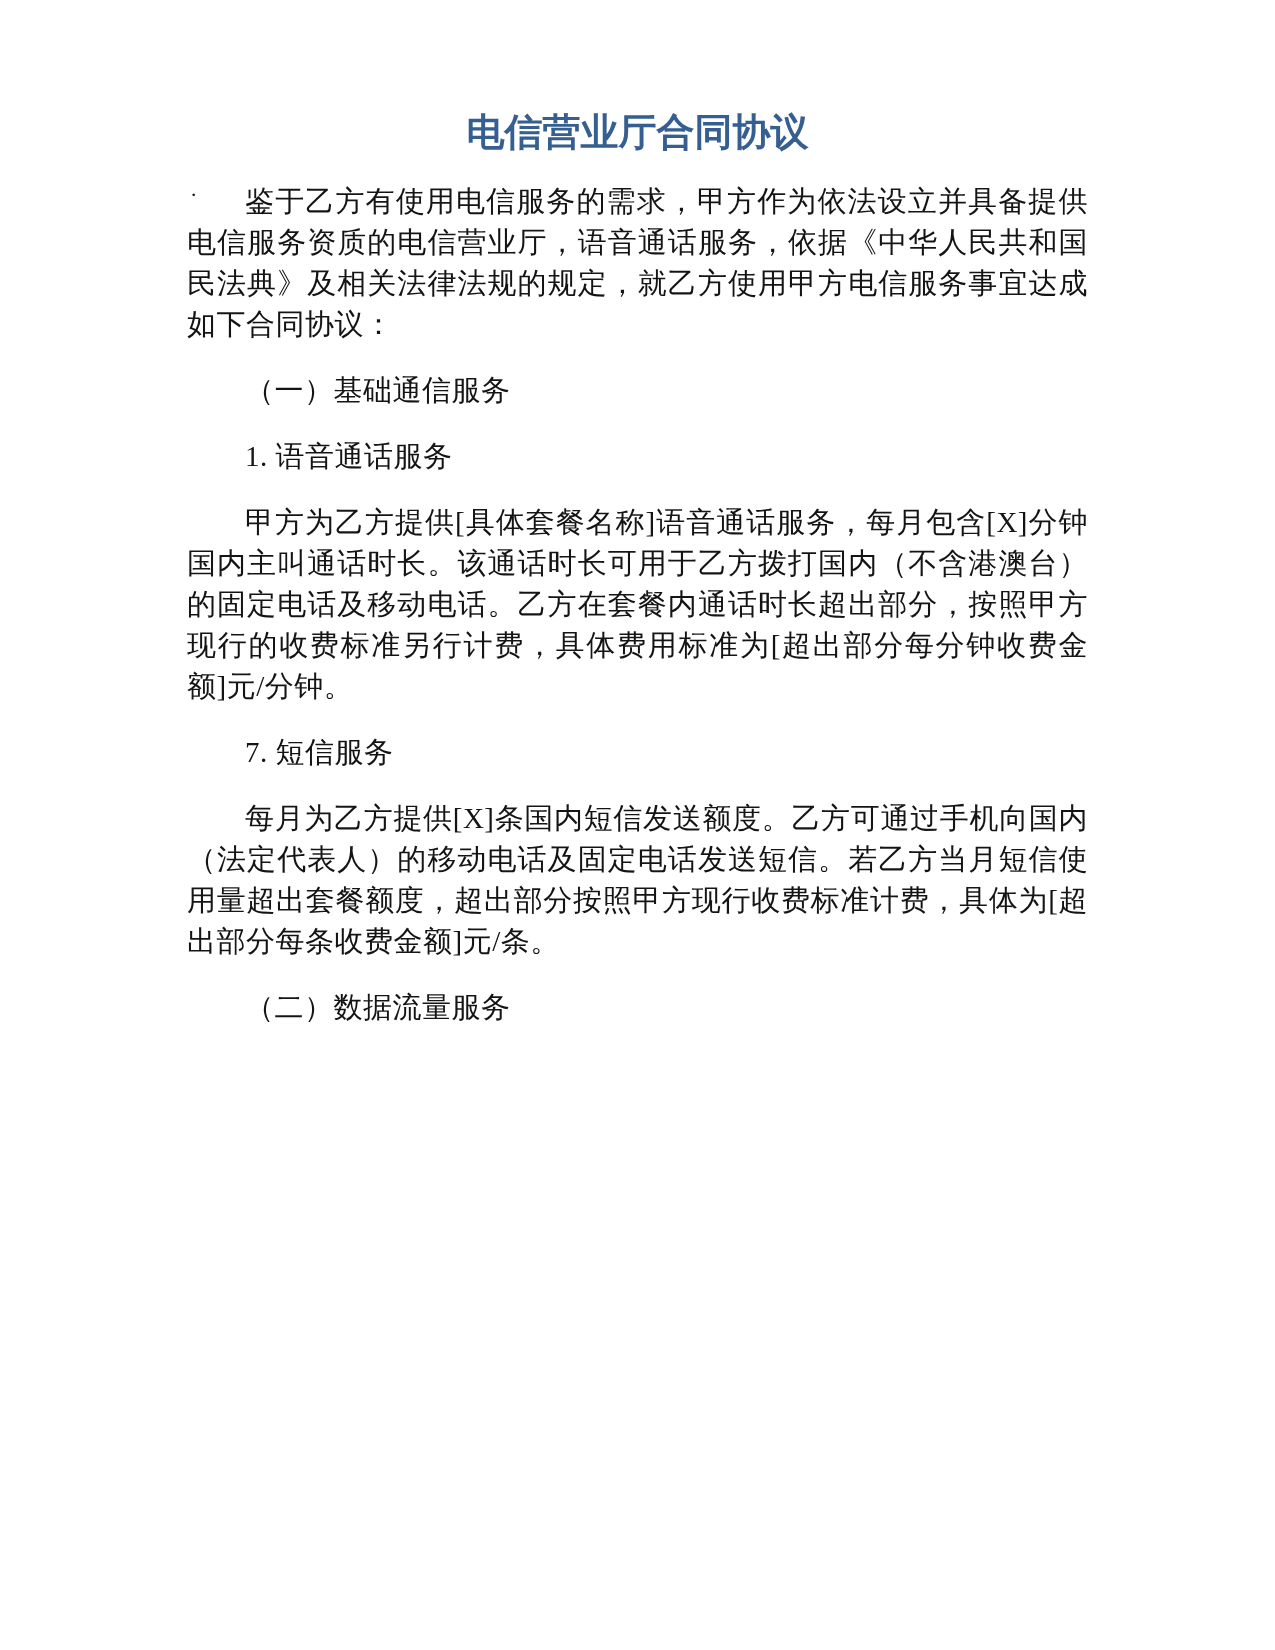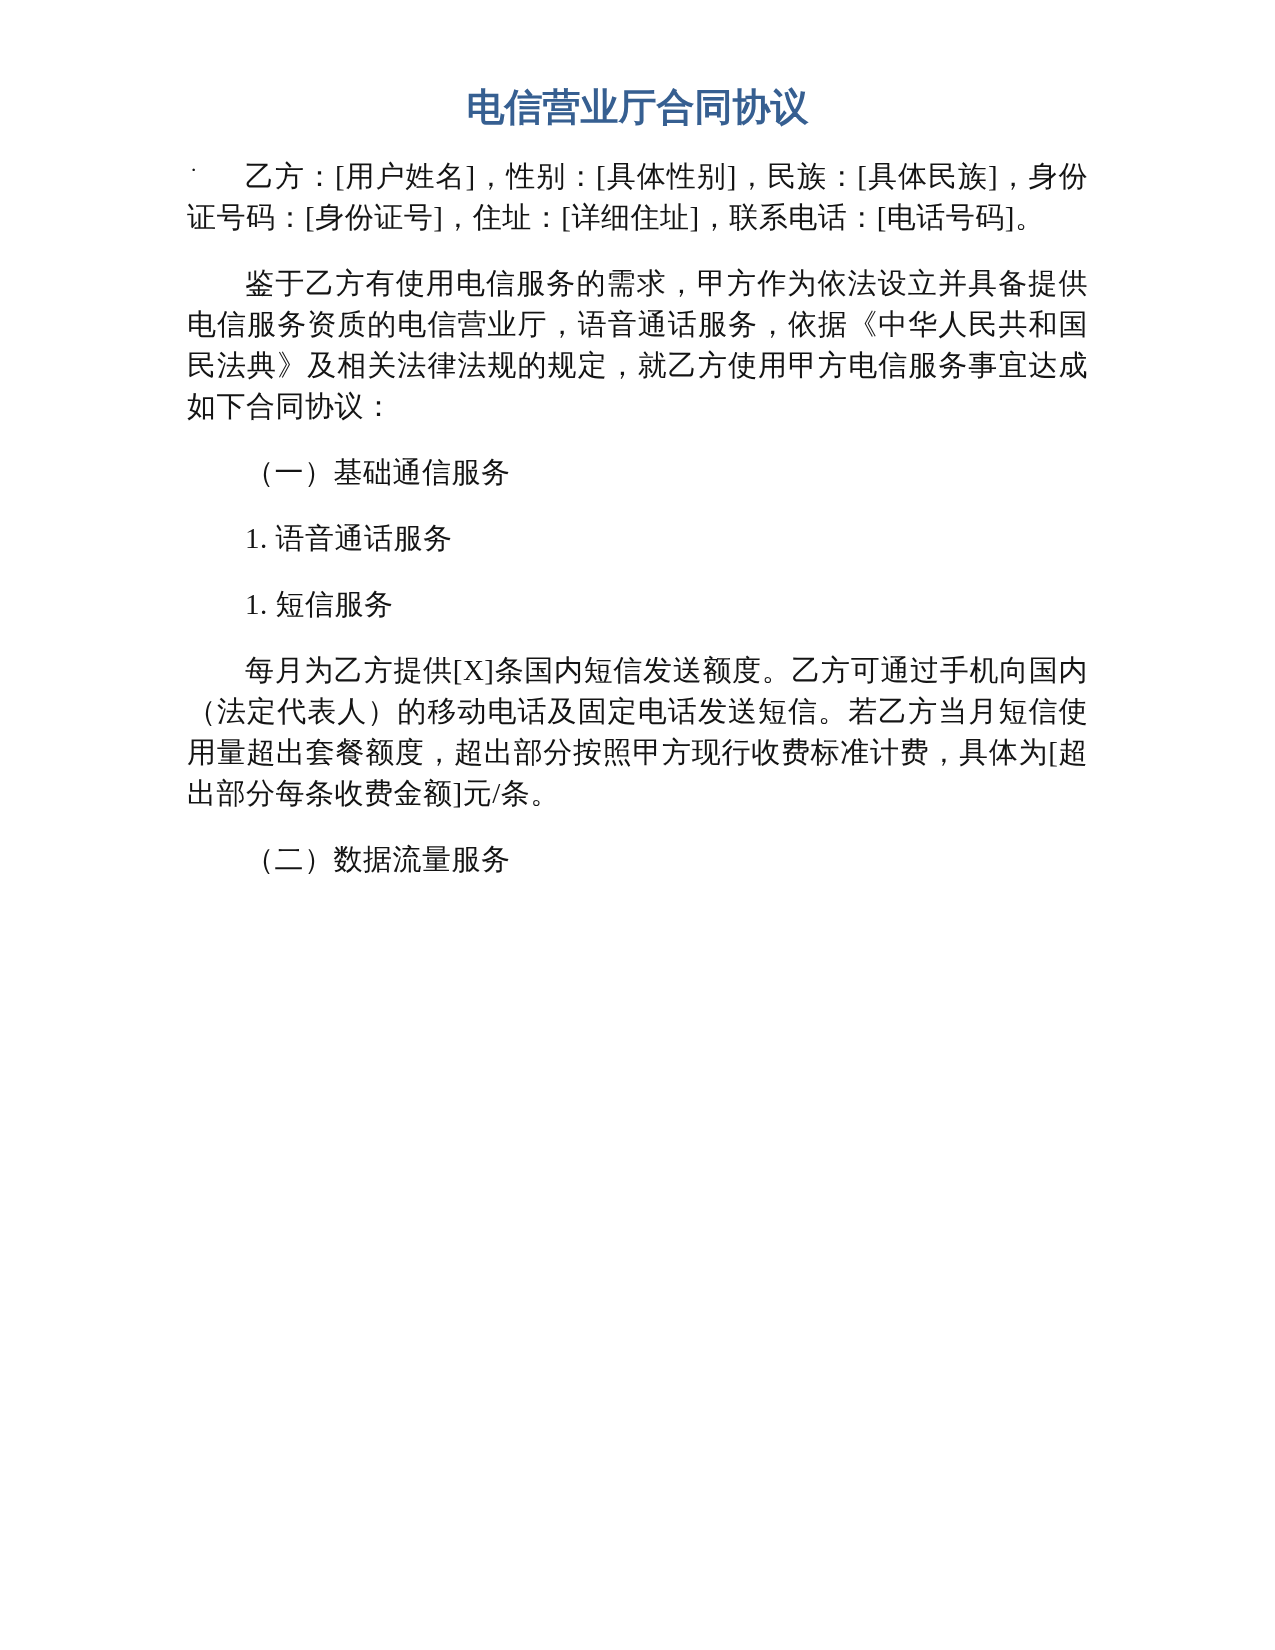--- a/index.html
+++ b/index.html
@@ -6,21 +6,21 @@
     margin: 0;
     padding: 0;
     background: #ffffff;
   }
   .page {
     position: relative;
     width: 1275px;
     height: 1650px;
     background: #ffffff;
     box-sizing: border-box;
-    padding: 83px 187px 0 187px;
+    padding: 108px 187px 0 187px;
     overflow: hidden;
   }
   .doc-title {
     margin: 0 0 16px 0;
     font-family: "Liberation Sans", "DejaVu Sans", sans-serif;
     font-weight: bold;
     font-size: 38px;
     line-height: 48px;
     text-align: center;
     letter-spacing: 0;
@@ -56,29 +56,29 @@
 <body>
 
 <div class="page">
 
   <h1 class="doc-title" style="color: rgb(54, 95, 145);">电信营业厅合同协议</h1>
 
   <p class="para bulleted">
     <span class="margin-bullet">·</span>
   </p>
 
-  <p class="para">乙方：[用户姓名]，性别：[具体性别]，民族：[具体民族]，身份证号码：[身份证号]，住址：[详细住址]，联系电话：[电话号码]。</p>
 
   <p class="para">鉴于乙方有使用电信服务的需求，甲方作为依法设立并具备提供电信服务资质的电信营业厅，语音通话服务，依据《中华人民共和国民法典》及相关法律法规的规定，就乙方使用甲方电信服务事宜达成如下合同协议：</p>
 
 
   <p class="para heading">（一）基础通信服务</p>
 
   <p class="para heading">1. 语音通话服务</p>
 
+  <p class="para">甲方为乙方提供[具体套餐名称]语音通话服务，每月包含[X]分钟国内主叫通话时长。该通话时长可用于乙方拨打国内（不含港澳台）的固定电话及移动电话。乙方在套餐内通话时长超出部分，按照甲方现行的收费标准另行计费，具体费用标准为[超出部分每分钟收费金额]元/分钟。</p>
 
-  <p class="para heading">1. 短信服务</p>
+  <p class="para heading">7. 短信服务</p>
 
   <p class="para">每月为乙方提供[X]条国内短信发送额度。乙方可通过手机向国内（法定代表人）的移动电话及固定电话发送短信。若乙方当月短信使用量超出套餐额度，超出部分按照甲方现行收费标准计费，具体为[超出部分每条收费金额]元/条。</p>
 
   <p class="para heading">（二）数据流量服务</p>
 
 </div>
 
 </body></html>

